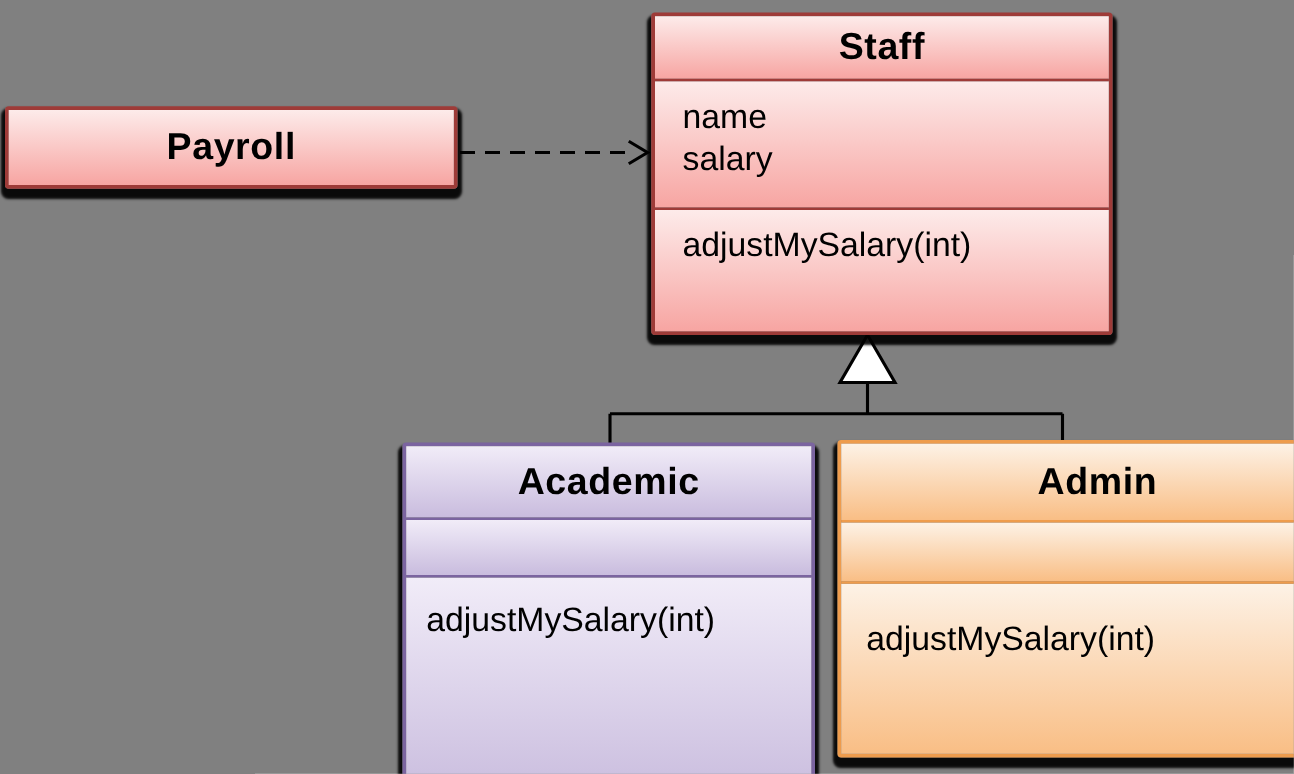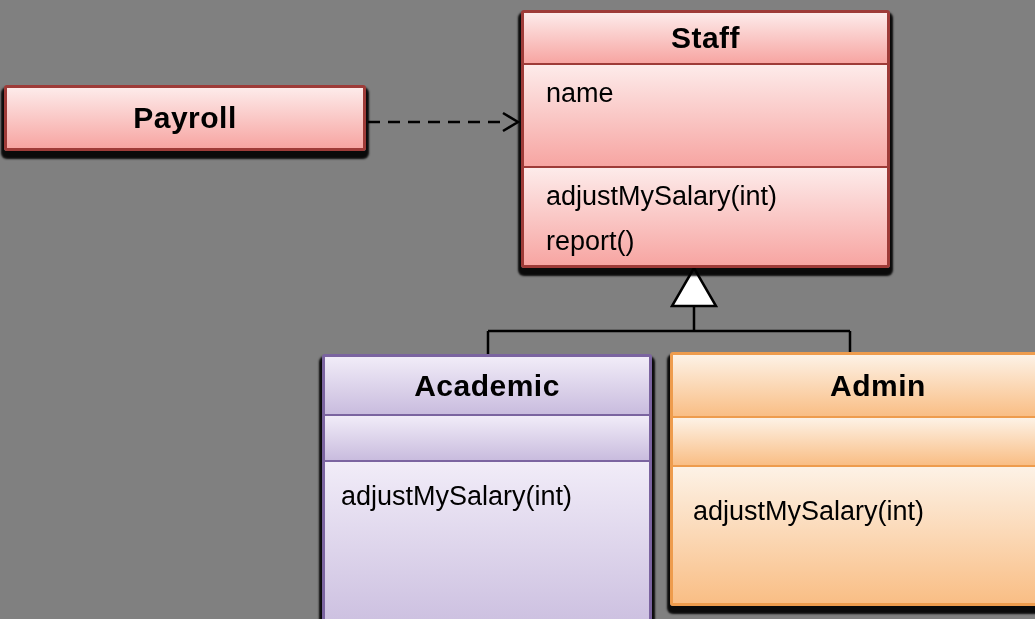--- a/index.html
+++ b/index.html
@@ -88,24 +88,24 @@
   </svg>
 
   <div class="uml-box pink box-payroll">
     <div class="sec sec-title">Payroll</div>
   </div>
 
   <div class="uml-box pink box-staff">
     <div class="sec sec-title">Staff</div>
     <div class="sec sec-body sec-attrs">
       <div>name</div>
+      <div>salary</div>
     </div>
     <div class="sec sec-body sec-methods">
       <div>adjustMySalary(int)</div>
-      <div>report()</div>
     </div>
   </div>
 
   <div class="uml-box purple box-academic">
     <div class="sec sec-title">Academic</div>
     <div class="sec sec-body sec-attrs"></div>
     <div class="sec sec-body sec-methods">
       <div>adjustMySalary(int)</div>
     </div>
   </div>

